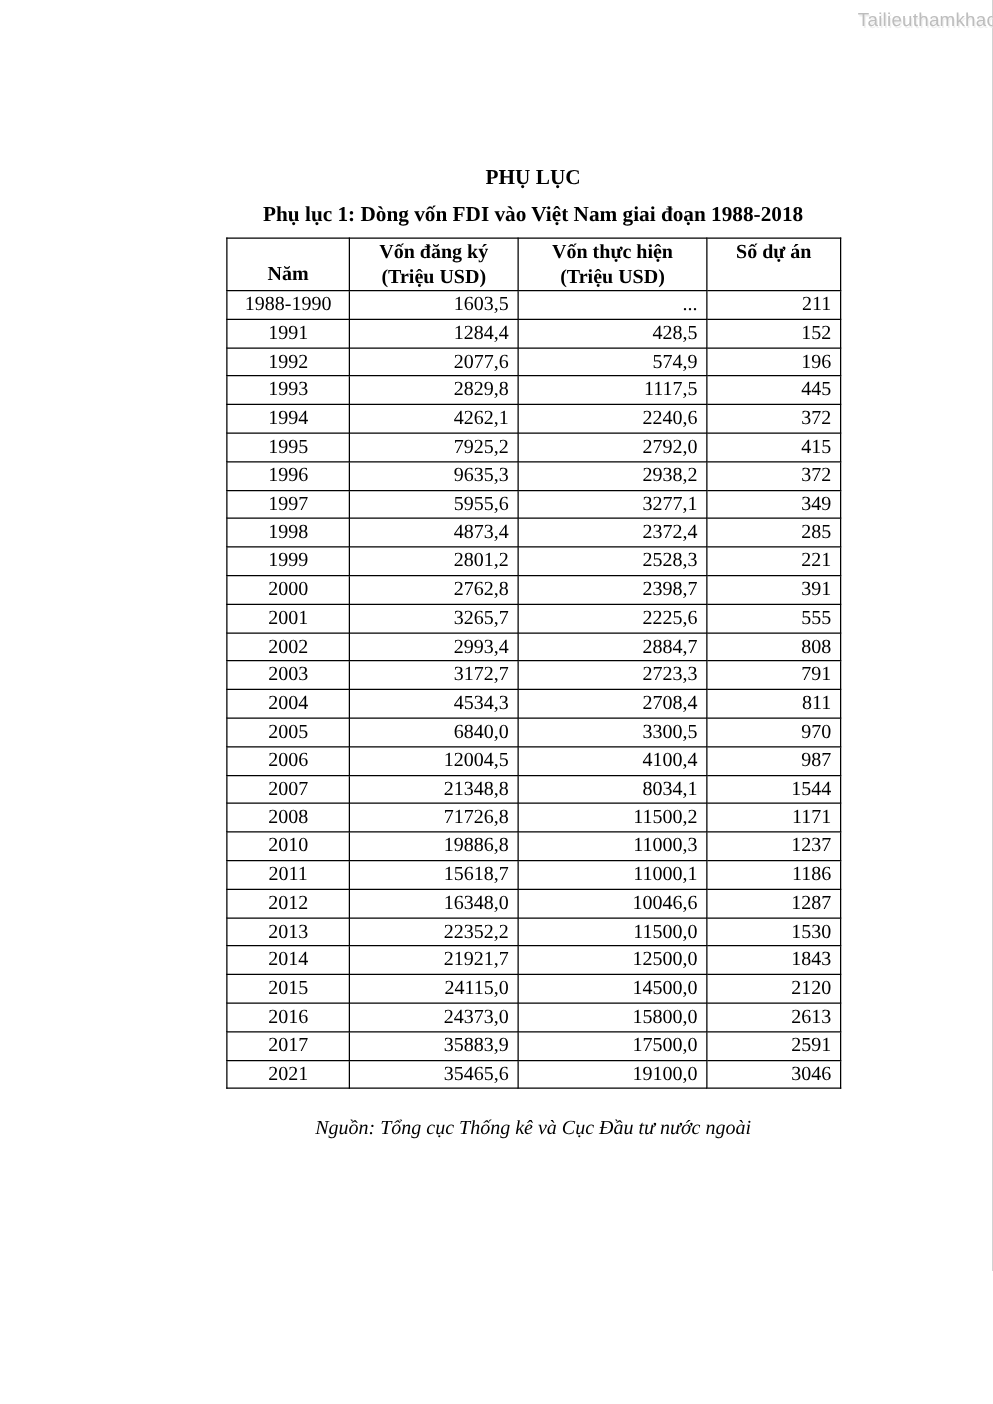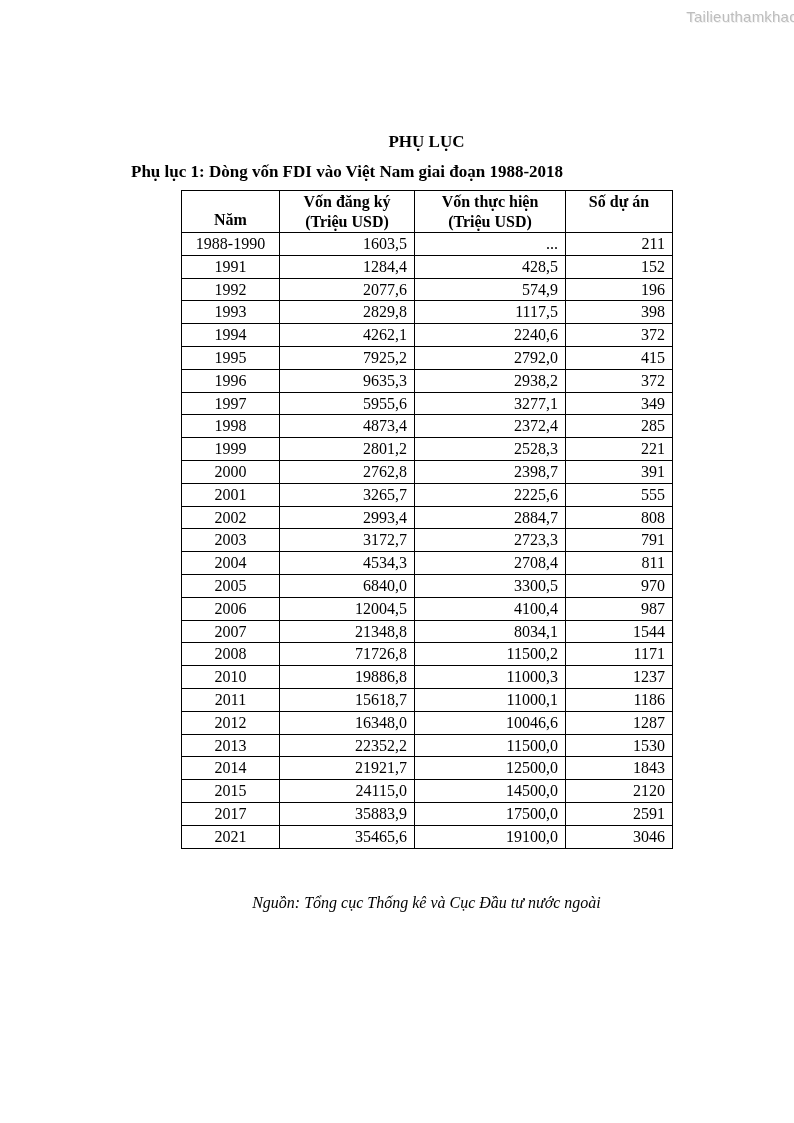--- a/index.html
+++ b/index.html
@@ -37,21 +37,21 @@
     text-align: center;
     font-size: 17px;
     font-weight: bold;
   }
   .table-caption {
     position: absolute;
     top: 162px;
     left: 131px;
     width: 591px;
     margin: 0;
-    text-align: left;
+    text-align: center;
     font-size: 17px;
     font-weight: bold;
   }
   table.fdi {
     position: absolute;
     top: 190px;
     left: 181px;
     width: 491px;
     border-collapse: collapse;
     table-layout: fixed;
@@ -137,21 +137,21 @@
         <tr>
           <td class="year-cell">1992</td>
           <td class="registered-capital-cell">2077,6</td>
           <td class="implemented-capital-cell">574,9</td>
           <td class="project-count-cell">196</td>
         </tr>
         <tr>
           <td class="year-cell">1993</td>
           <td class="registered-capital-cell">2829,8</td>
           <td class="implemented-capital-cell">1117,5</td>
-          <td class="project-count-cell">398</td>
+          <td class="project-count-cell">445</td>
         </tr>
         <tr>
           <td class="year-cell">1994</td>
           <td class="registered-capital-cell">4262,1</td>
           <td class="implemented-capital-cell">2240,6</td>
           <td class="project-count-cell">372</td>
         </tr>
         <tr>
           <td class="year-cell">1995</td>
           <td class="registered-capital-cell">7925,2</td>
@@ -266,20 +266,26 @@
           <td class="implemented-capital-cell">12500,0</td>
           <td class="project-count-cell">1843</td>
         </tr>
         <tr>
           <td class="year-cell">2015</td>
           <td class="registered-capital-cell">24115,0</td>
           <td class="implemented-capital-cell">14500,0</td>
           <td class="project-count-cell">2120</td>
         </tr>
         <tr>
+          <td class="year-cell">2016</td>
+          <td class="registered-capital-cell">24373,0</td>
+          <td class="implemented-capital-cell">15800,0</td>
+          <td class="project-count-cell">2613</td>
+        </tr>
+        <tr>
           <td class="year-cell">2017</td>
           <td class="registered-capital-cell">35883,9</td>
           <td class="implemented-capital-cell">17500,0</td>
           <td class="project-count-cell">2591</td>
         </tr>
         <tr>
           <td class="year-cell">2021</td>
           <td class="registered-capital-cell">35465,6</td>
           <td class="implemented-capital-cell">19100,0</td>
           <td class="project-count-cell">3046</td>

